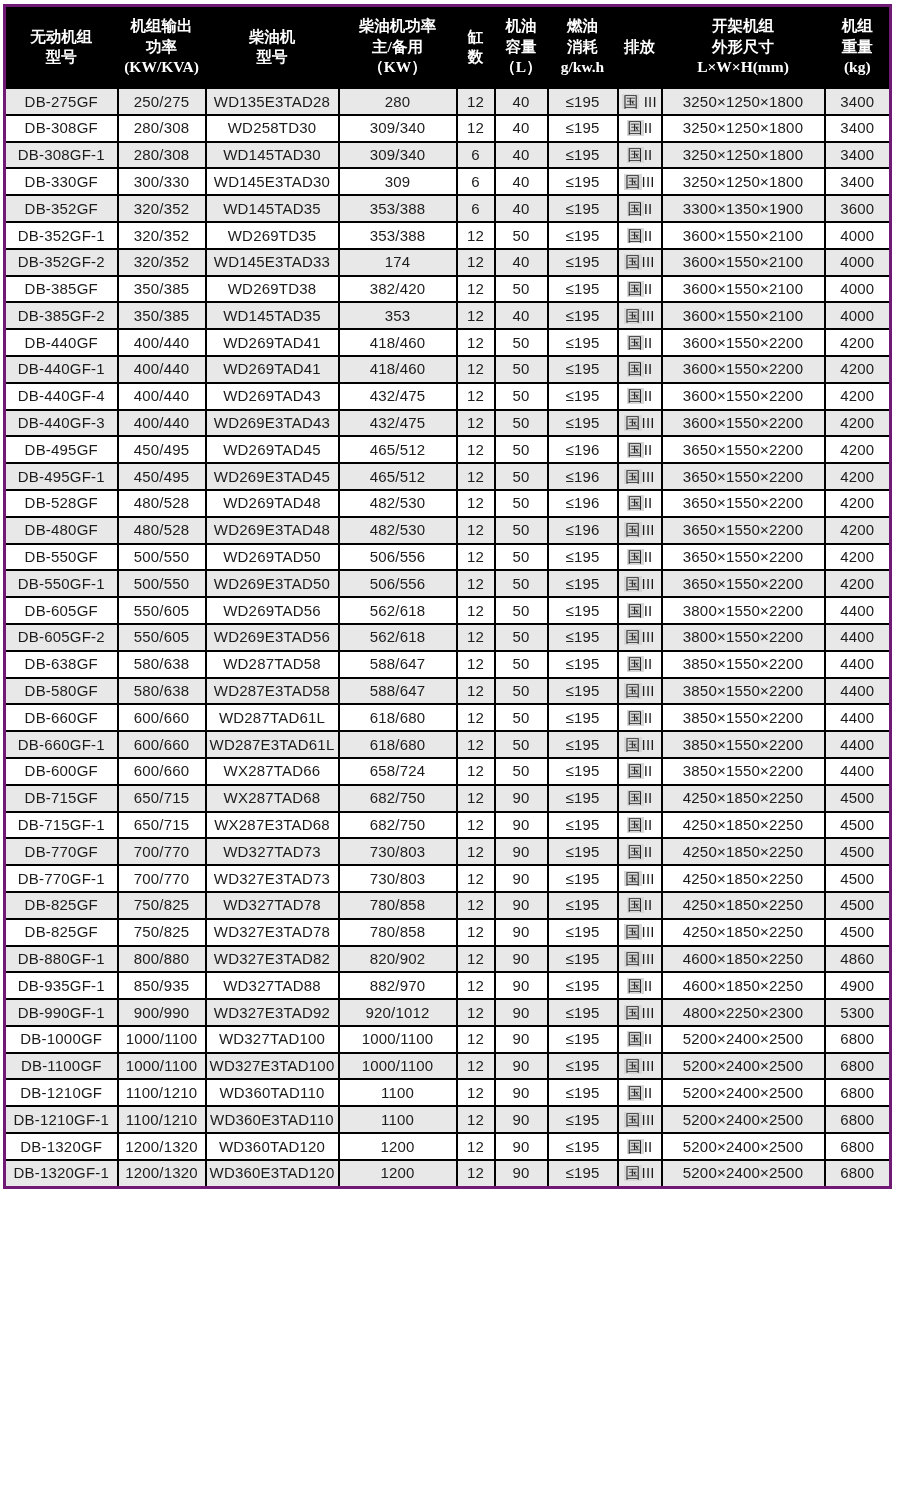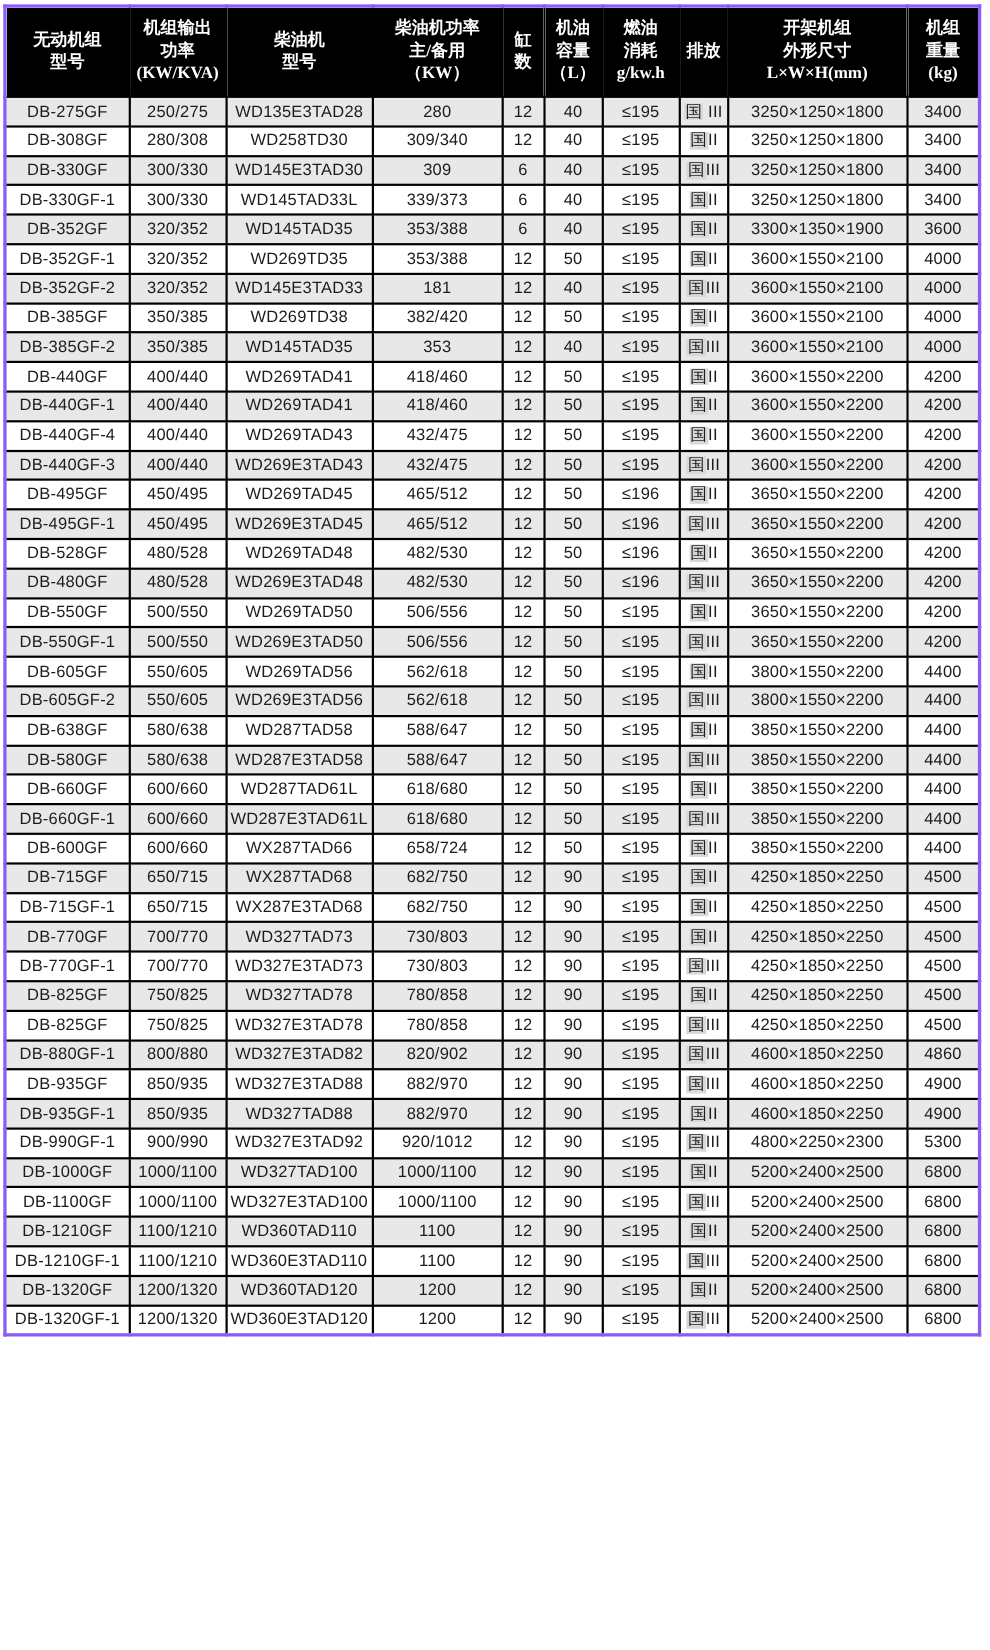--- a/index.html
+++ b/index.html
@@ -13,21 +13,21 @@
     font-family: "Liberation Sans", "DejaVu Sans", sans-serif;
     color: #1a1a1a;
   }
   .page {
     padding: 4px 3px;
   }
   table.spec {
     border-collapse: collapse;
     table-layout: fixed;
     width: 746px;
-    border: 3px solid #8b5cf6;
+    border: 3px solid #701a75;
   }
   table.spec th, table.spec td {
     border: 2px solid #000;
     text-align: center;
     vertical-align: middle;
     overflow: hidden;
     padding: 0 1px;
   }
   thead th {
     background: #000000;
@@ -131,44 +131,44 @@
           <td>WD258TD30</td>
           <td>309/340</td>
           <td>12</td>
           <td>40</td>
           <td>≤195</td>
           <td><span class="guo">国</span>II</td>
           <td>3250×1250×1800</td>
           <td>3400</td>
         </tr>
         <tr>
+          <td>DB-308GF-1</td>
+          <td>280/308</td>
+          <td>WD145TAD30</td>
+          <td>309/340</td>
+          <td>6</td>
+          <td>40</td>
+          <td>≤195</td>
+          <td><span class="guo">国</span>II</td>
+          <td>3250×1250×1800</td>
+          <td>3400</td>
+        </tr>
+        <tr>
           <td>DB-330GF</td>
           <td>300/330</td>
           <td>WD145E3TAD30</td>
           <td>309</td>
           <td>6</td>
           <td>40</td>
           <td>≤195</td>
           <td><span class="guo">国</span>III</td>
           <td>3250×1250×1800</td>
           <td>3400</td>
         </tr>
         <tr>
-          <td>DB-330GF-1</td>
-          <td>300/330</td>
-          <td>WD145TAD33L</td>
-          <td>339/373</td>
-          <td>6</td>
-          <td>40</td>
-          <td>≤195</td>
-          <td><span class="guo">国</span>II</td>
-          <td>3250×1250×1800</td>
-          <td>3400</td>
-        </tr>
-        <tr>
           <td>DB-352GF</td>
           <td>320/352</td>
           <td>WD145TAD35</td>
           <td>353/388</td>
           <td>6</td>
           <td>40</td>
           <td>≤195</td>
           <td><span class="guo">国</span>II</td>
           <td>3300×1350×1900</td>
           <td>3600</td>
@@ -182,21 +182,21 @@
           <td>50</td>
           <td>≤195</td>
           <td><span class="guo">国</span>II</td>
           <td>3600×1550×2100</td>
           <td>4000</td>
         </tr>
         <tr>
           <td>DB-352GF-2</td>
           <td>320/352</td>
           <td>WD145E3TAD33</td>
-          <td>181</td>
+          <td>174</td>
           <td>12</td>
           <td>40</td>
           <td>≤195</td>
           <td><span class="guo">国</span>III</td>
           <td>3600×1550×2100</td>
           <td>4000</td>
         </tr>
         <tr>
           <td>DB-385GF</td>
           <td>350/385</td>
@@ -501,32 +501,20 @@
           <td>DB-880GF-1</td>
           <td>800/880</td>
           <td>WD327E3TAD82</td>
           <td>820/902</td>
           <td>12</td>
           <td>90</td>
           <td>≤195</td>
           <td><span class="guo">国</span>III</td>
           <td>4600×1850×2250</td>
           <td>4860</td>
-        </tr>
-        <tr>
-          <td>DB-935GF</td>
-          <td>850/935</td>
-          <td>WD327E3TAD88</td>
-          <td>882/970</td>
-          <td>12</td>
-          <td>90</td>
-          <td>≤195</td>
-          <td><span class="guo">国</span>III</td>
-          <td>4600×1850×2250</td>
-          <td>4900</td>
         </tr>
         <tr>
           <td>DB-935GF-1</td>
           <td>850/935</td>
           <td>WD327TAD88</td>
           <td>882/970</td>
           <td>12</td>
           <td>90</td>
           <td>≤195</td>
           <td><span class="guo">国</span>II</td>

